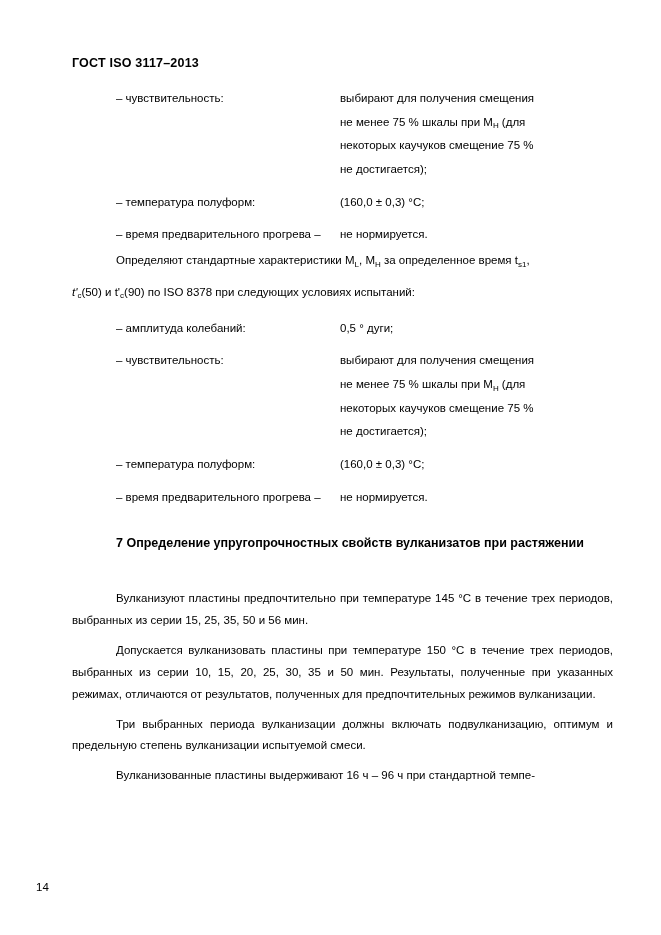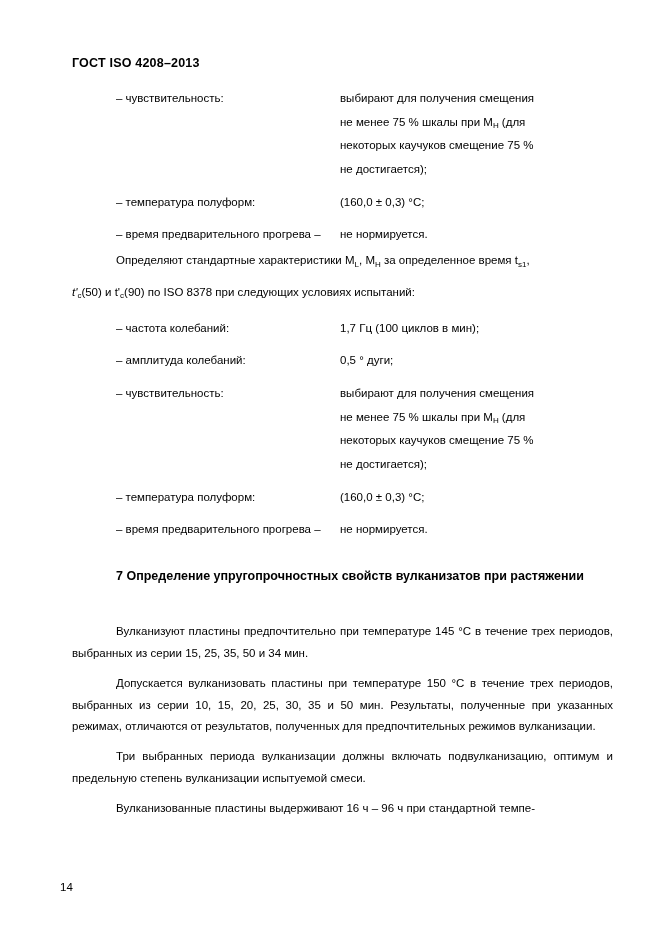--- a/index.html
+++ b/index.html
@@ -79,41 +79,41 @@
     margin: 26px 0 32px 0;
     line-height: 2.0;
     text-align: justify;
     text-indent: 44px;
   }
   .block-body {
     margin-top: 10px;
   }
   .pagenum {
     position: absolute;
-    left: 60px;
+    left: 36px;
     bottom: 42px;
     font-size: 11.5px;
   }
   sub {
     font-size: 8px;
     vertical-align: baseline;
     position: relative;
     top: 2.5px;
   }
   .ital {
     font-style: italic;
   }
   .just-last { text-align: justify; }
 </style>
 </head>
 <body>
 
 <div class="page">
 
-  <div class="header">ГОСТ ISO 4208–2013</div>
+  <div class="header">ГОСТ ISO 3117–2013</div>
 
   <div class="content">
 
     <div>
 
       <div class="defrow">
         <div class="term">– чувствительность:</div>
         <div class="val">выбирают для получения смещения</div>
       </div>
 
@@ -148,24 +148,20 @@
     <div class="para just-last" style="text-indent:44px; margin-bottom:10px;">
       <span>Определяют стандартные характеристики M</span><sub>L</sub><span>, M</span><sub>Н</sub><span> за определенное время t</span><sub>s1</sub><span>,</span>
     </div>
 
     <div class="para" style="margin-bottom:12px;">
       <span class="ital">t'</span><sub>c</sub><span>(50) и t'</span><sub>c</sub><span>(90) по ISO 8378 при следующих условиях испытаний:</span>
     </div>
 
     <div>
 
-      <div class="defrow">
-        <div class="term">– частота колебаний:</div>
-        <div class="val">1,7 Гц (100 циклов в мин);</div>
-      </div>
 
       <div class="defrow">
         <div class="term">– амплитуда колебаний:</div>
         <div class="val">0,5 ° дуги;</div>
       </div>
 
       <div class="defrow">
         <div class="term">– чувствительность:</div>
         <div class="val">выбирают для получения смещения</div>
       </div>
@@ -193,21 +189,21 @@
       <div class="defrow">
         <div class="term">– время предварительного прогрева –</div>
         <div class="val"> не нормируется.</div>
       </div>
 
     </div>
 
     <div class="sec-title">7 Определение упругопрочностных свойств вулканизатов при растяжении</div>
 
     <div class="block-body">
-      <div class="para indent">Вулканизуют пластины предпочтительно при температуре 145 °С в течение трех периодов, выбранных из серии 15, 25, 35, 50 и 34 мин.</div>
+      <div class="para indent">Вулканизуют пластины предпочтительно при температуре 145 °С в течение трех периодов, выбранных из серии 15, 25, 35, 50 и 56 мин.</div>
       <div class="para indent">Допускается вулканизовать пластины при температуре 150 °С в течение трех периодов, выбранных из серии 10, 15, 20, 25, 30, 35 и 50 мин. Результаты, полученные при указанных режимах, отличаются от результатов, полученных для предпочтительных режимов вулканизации.</div>
       <div class="para indent">Три выбранных периода вулканизации должны включать подвулканизацию, оптимум и предельную степень вулканизации испытуемой смеси.</div>
       <div class="para indent">Вулканизованные пластины выдерживают 16 ч – 96 ч при стандартной темпе-</div>
     </div>
 
   </div>
 
   <div class="pagenum">14</div>
 
 </div>

